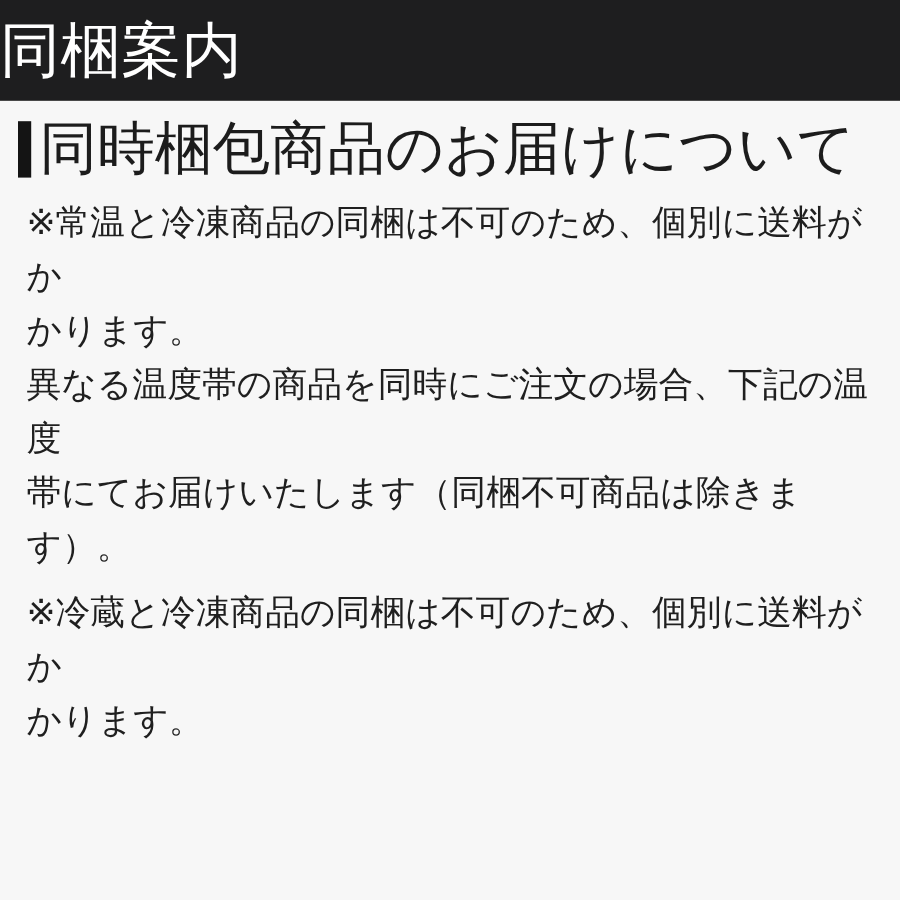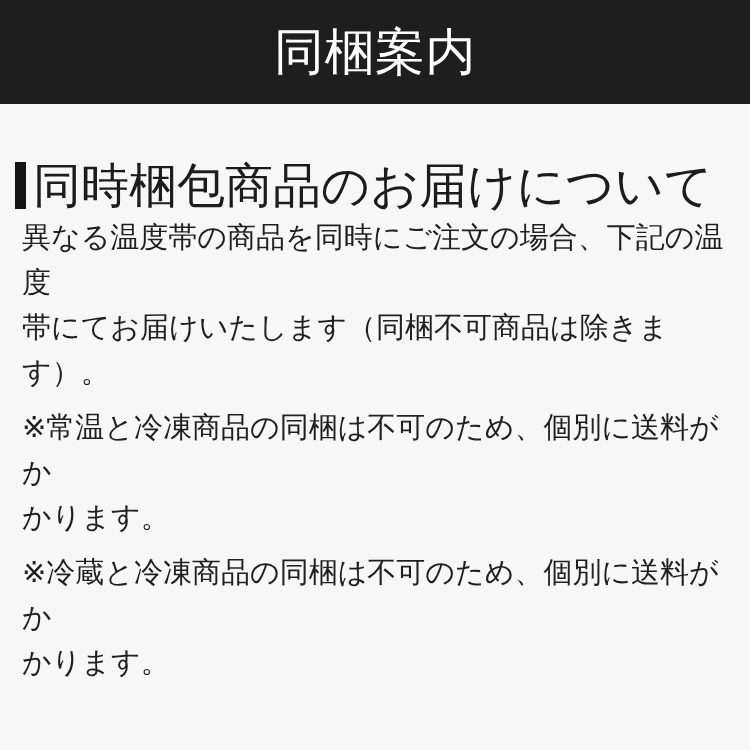--- a/index.html
+++ b/index.html
@@ -11,43 +11,41 @@
   .page {
     position: relative;
     width: 750px;
     height: 750px;
     background: #f7f7f7;
     overflow: hidden;
   }
   
   .banner {
     width: 750px;
-    height: 104px;
+    height: 84px;
     background: #1e1e1f;
     display: flex;
     align-items: center;
-    justify-content: center;
   }
   .banner-title {
     color: #ffffff;
     font-size: 50px;
     font-weight: 400;
     letter-spacing: 0.5px;
     line-height: 1;
   }
   
   .content {
     padding: 12px 24px 0 22px;
   }
   .section-heading {
     display: flex;
     align-items: center;
     margin-left: -7px;
     color: #1c1c1c;
-    margin-top: 41px;
   }
   .heading-bar {
     flex: 0 0 auto;
     width: 11px;
     height: 47px;
     background: #141414;
     margin-right: 7px;
   }
   .section-heading-text {
     font-size: 48px;
@@ -76,23 +74,23 @@
   </header>
 
   <main class="content">
 
     <h2 class="section-heading">
       <span class="heading-bar"></span>
       <span class="section-heading-text">同時梱包商品のお届けについて</span>
     </h2>
 
 
+    <p class="body-text note">※常温と冷凍商品の同梱は不可のため、個別に送料がか
+かります。</p>
+
     <p class="body-text para-follow">異なる温度帯の商品を同時にご注文の場合、下記の温度
 帯にてお届けいたします（同梱不可商品は除きます）。</p>
-
-    <p class="body-text note">※常温と冷凍商品の同梱は不可のため、個別に送料がか
-かります。</p>
 
     <p class="body-text note">※冷蔵と冷凍商品の同梱は不可のため、個別に送料がか
 かります。</p>
 
   </main>
 </div>
 
 </body></html>

